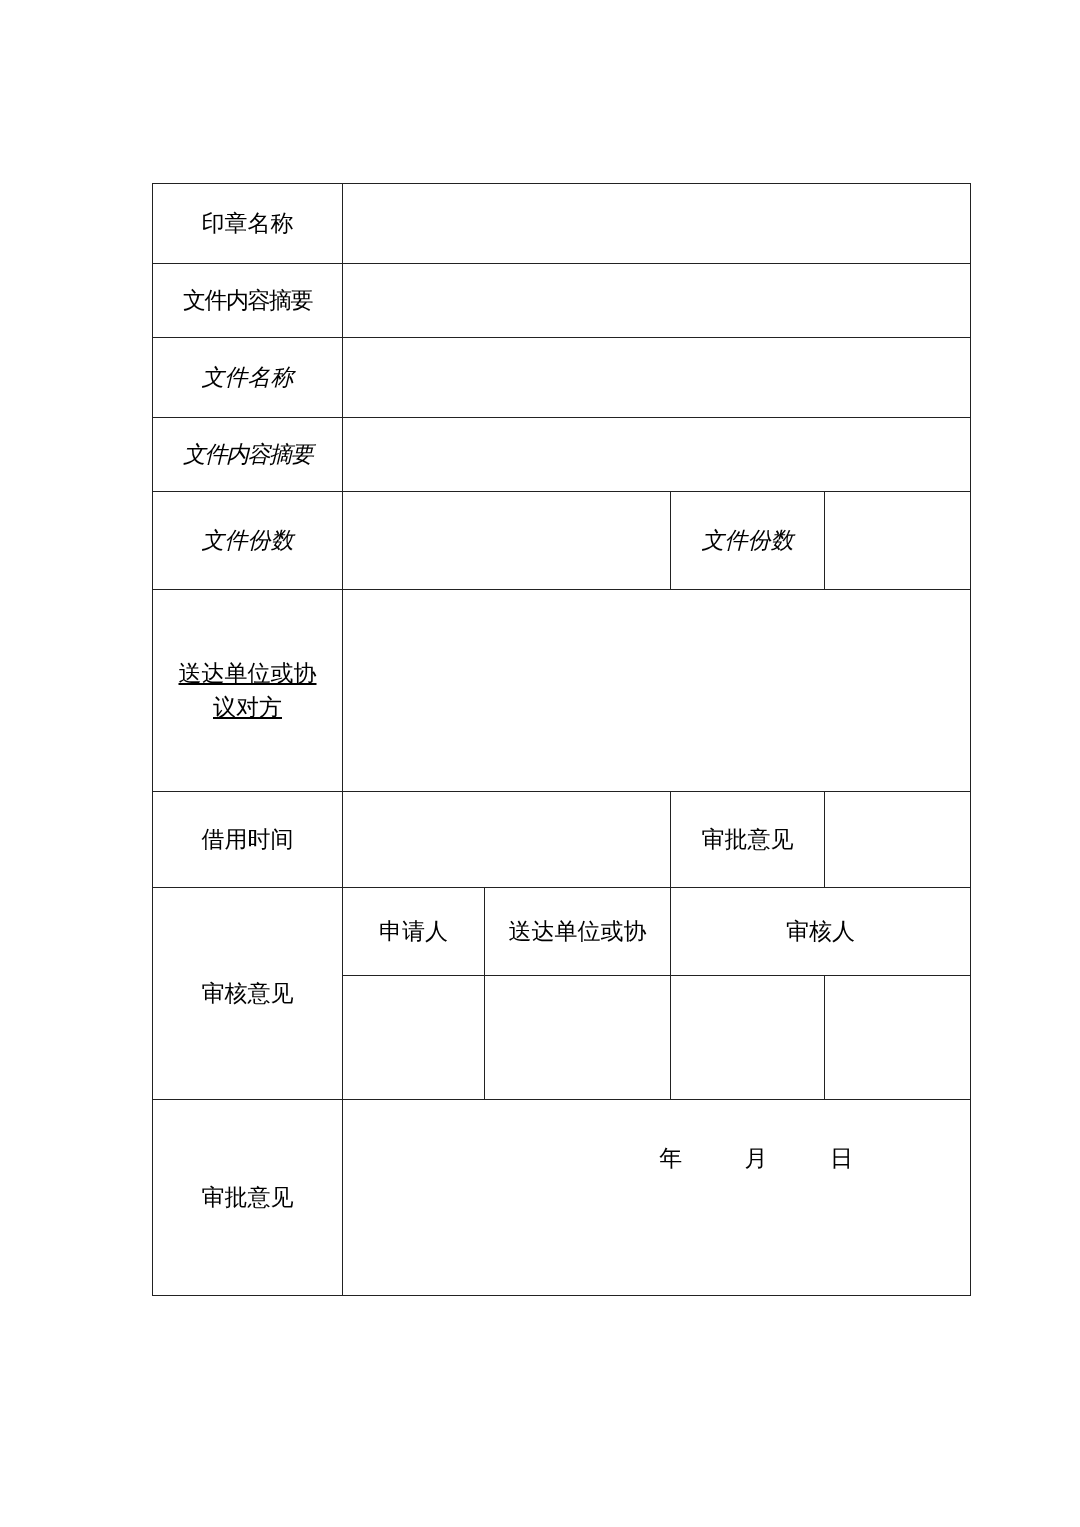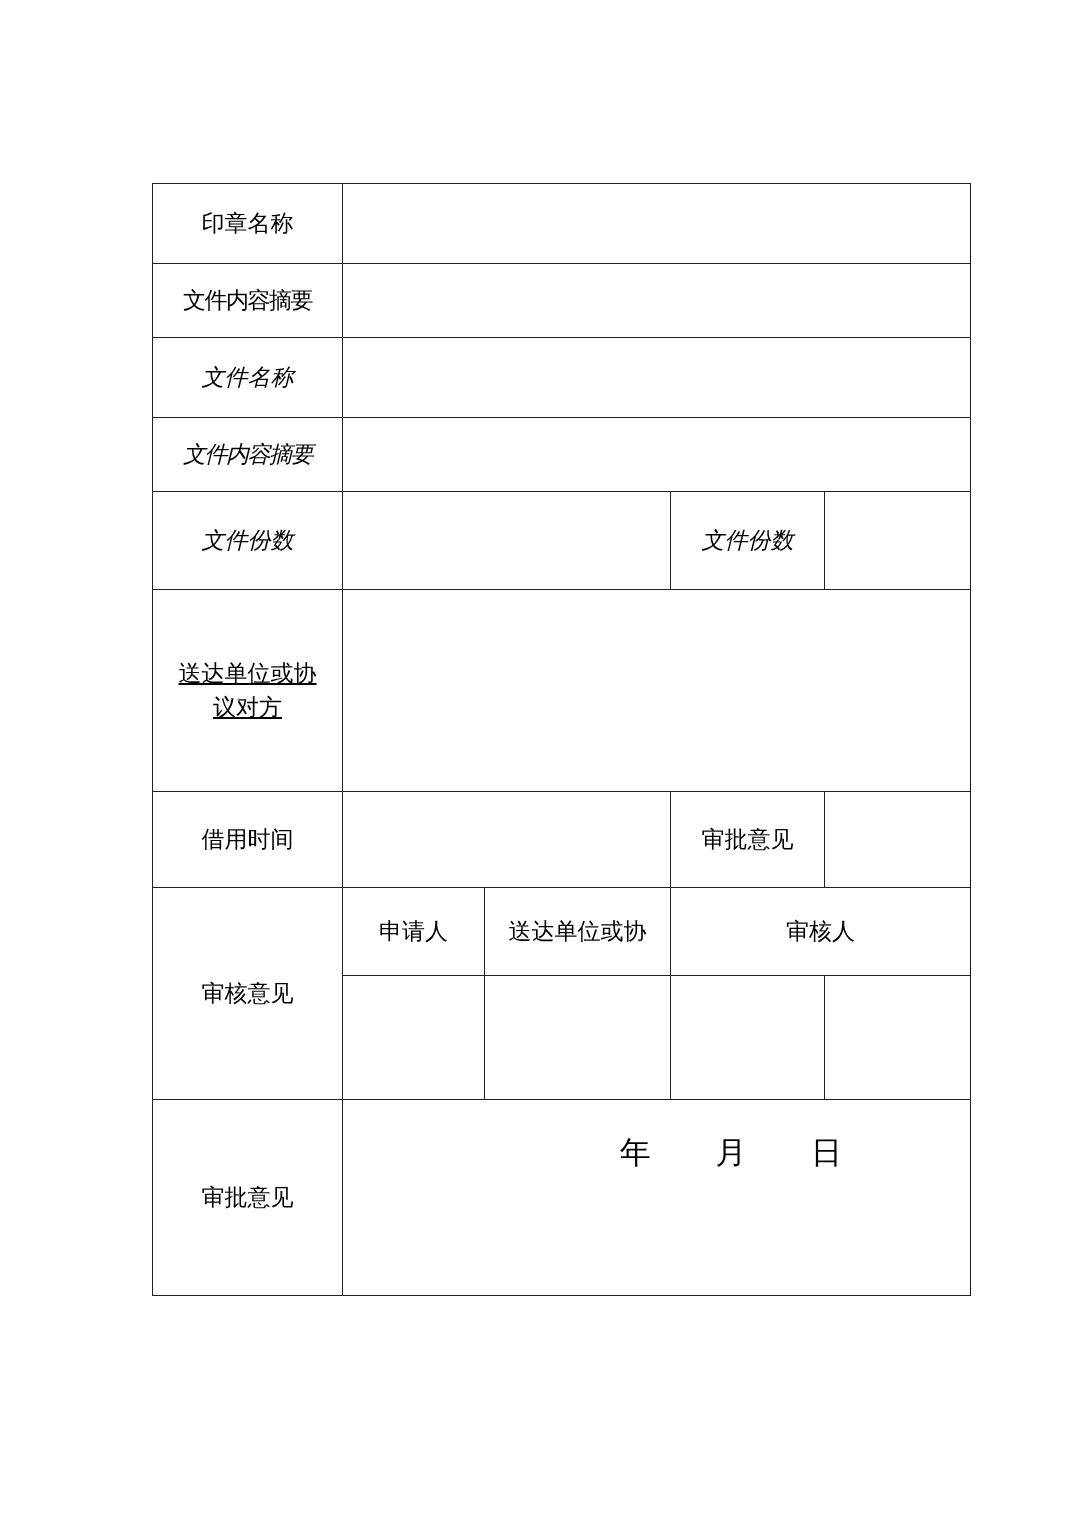--- a/index.html
+++ b/index.html
@@ -68,23 +68,23 @@
   .unit-label {
     line-height: 1.85;
   }
   .approve-inner {
     position: relative;
     height: 100%;
     width: 100%;
   }
   .date-line {
     position: absolute;
-    right: 127px;
+    right: 116px;
     bottom: 22px;
-    font-size: 31px;
+    font-size: 23px;
     letter-spacing: 1px;
     white-space: nowrap;
   }
   .date-line span {
     display: inline-block;
     margin-left: 54px;
   }
   .date-line span:first-child {
     margin-left: 0;
   }

